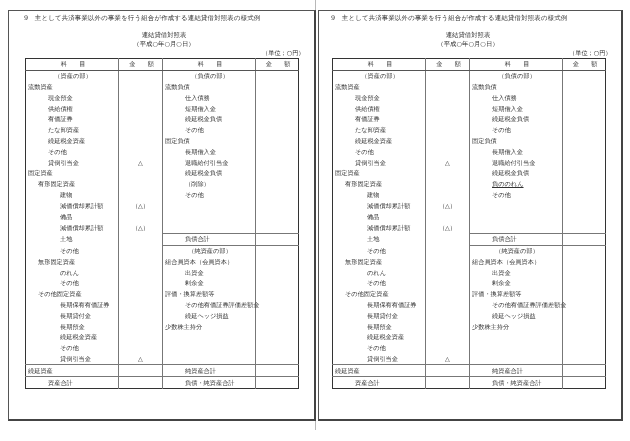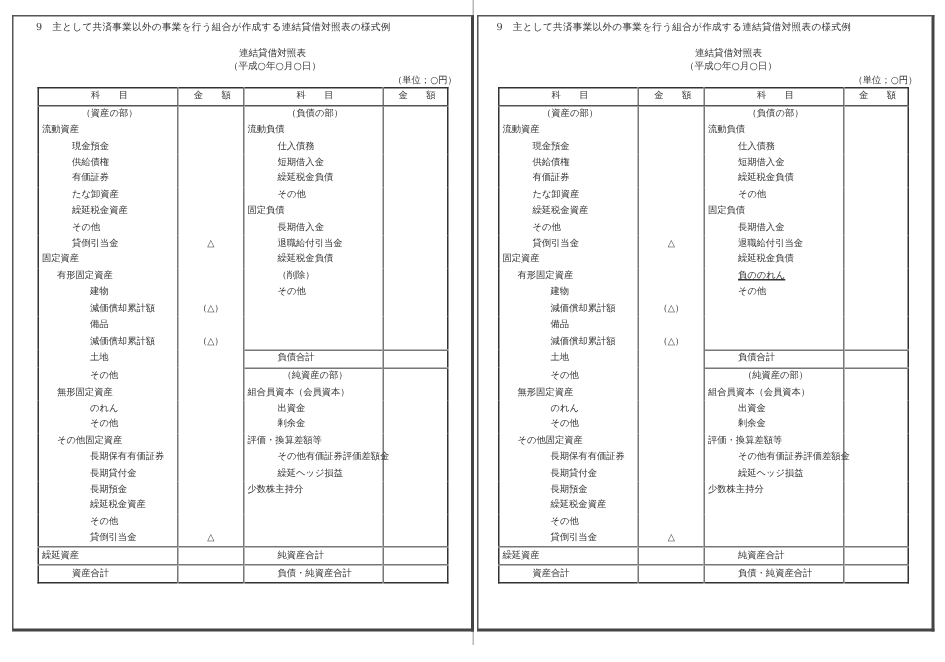--- a/index.html
+++ b/index.html
@@ -6,21 +6,21 @@
   body {
     width:630px; height:441px; background:#ffffff; position:relative; overflow:hidden;
     font-family: "DejaVu Serif", "Liberation Serif", serif; color:#333;
   }
   .divider { position:absolute; top:0; width:1px; height:430px; background:#b8b8b8; }
   .page {
     position:absolute; top:10px; height:411px; border:1px solid #555;
     border-right:2px solid #444; border-bottom:2px solid #444; box-sizing:border-box;
   }
   .page-heading { position:absolute; font-size:6.4px; white-space:nowrap; letter-spacing:0.2px; }
-  .doc-title { position:absolute; font-size:6.4px; text-align:right; white-space:nowrap; }
+  .doc-title { position:absolute; font-size:6.4px; text-align:center; white-space:nowrap; }
   .unit { position:absolute; font-size:6.2px; white-space:nowrap; }
   table.bs {
     position:absolute; border-collapse:collapse; table-layout:fixed;
     border:1.5px solid #333; font-size:6.2px;
   }
   table.bs td, table.bs th {
     height:10.8px; padding:0 0 0 2px; line-height:10px; white-space:nowrap; overflow:visible;
     font-weight:normal; vertical-align:middle;
   }
   table.bs th { border-bottom:1px solid #555; text-align:center; }

